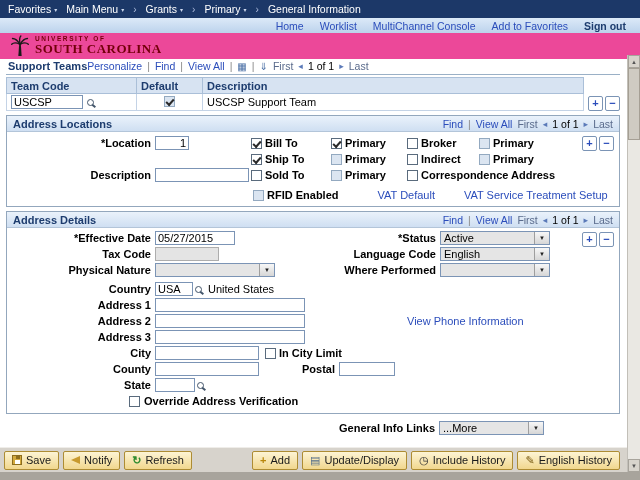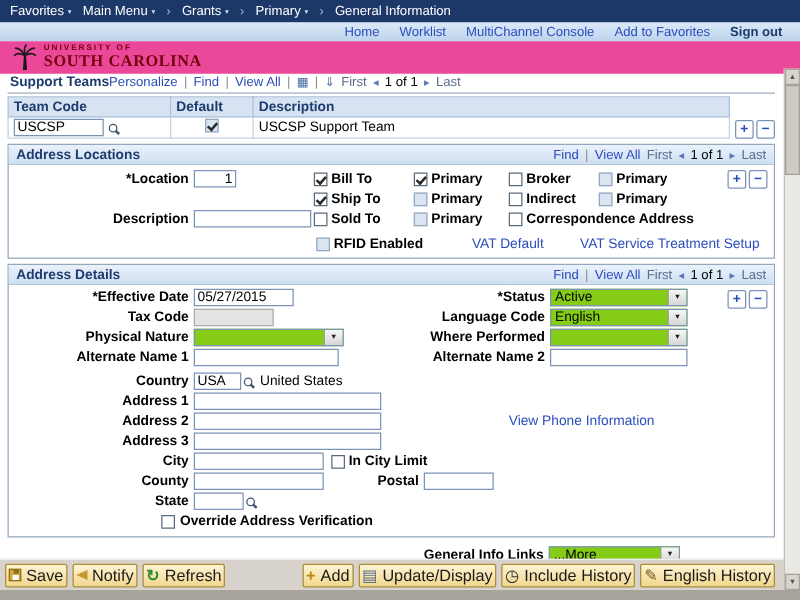--- a/index.html
+++ b/index.html
@@ -74,21 +74,21 @@
 
   .tin { height:14px; border:1px solid #7b94b5; font:inherit; font-size:11px; padding:0 2px;
     background:#fff; }
   .tin.dis-in { background:#e4e4e4; border-color:#adadad; }
   .tr-al { text-align:right; }
   .w34{width:34px;} .w38{width:38px;} .w40{width:40px;} .w56{width:56px;} .w64{width:64px;}
   .w80{width:80px;} .w94{width:94px;} .w104{width:104px;} .w110{width:110px;}
   .w116{width:116px;} .w120{width:120px;} .w150{width:150px;}
 
   .sel { display:inline-flex; align-items:center; height:14px; border:1px solid #7b94b5;
-    background:#84cc16; cursor:pointer; }
+    background:#e5e5e5; cursor:pointer; }
   .sel-txt { flex:1; padding:0 3px; overflow:hidden; white-space:nowrap; }
   .sel-btn { width:15px; align-self:stretch; background:linear-gradient(#f7f7f7,#d6d6d6);
     border-left:1px solid #9e9e9e; display:flex; align-items:center; justify-content:center;
     font-size:6px; color:#222; flex:none; }
 
   .mag { width:7px; height:7px; border:1.5px solid #44566b; border-radius:50%; position:relative;
     display:inline-block; margin:0 2px 0 2px; cursor:pointer; flex:none; }
   .mag::after { content:''; position:absolute; width:4px; height:1.5px; background:#44566b;
     right:-3px; bottom:-2px; transform:rotate(40deg); }
 
@@ -102,21 +102,21 @@
   .ctry-txt { margin-left:4px; }
   .gap-top { margin-top:3px; }
 
   .gil-row { position:relative; height:20px; display:flex; align-items:center; margin-top:4px; }
 
   
   .toolbar { position:absolute; left:0; right:0; bottom:8px; height:25px; background:#d7d3cc;
     border-top:1px solid #efede9; display:flex; align-items:center; padding:0 4px; gap:4px; }
   .tb-right { margin-left:auto; display:flex; gap:4px; margin-right:16px; }
   .pbtn { display:flex; align-items:center; gap:4px; background:linear-gradient(#fdf4d4,#f1d78e);
-    border:1px solid #ad8c33; border-radius:2px; padding:1px 2px; font-size:13px; color:#1a1a1a;
+    border:1px solid #ad8c33; border-radius:2px; padding:1px 7px; font-size:11px; color:#1a1a1a;
     height:19px; font-family:inherit; cursor:pointer; white-space:nowrap; }
   .i-save { width:10px; height:10px; background:#d3a93c; border:1px solid #8c6d1e; position:relative; }
   .i-save::before { content:''; position:absolute; left:3px; top:0; width:4px; height:3px; background:#8c6d1e; }
   .i-save::after { content:''; position:absolute; left:2px; bottom:0; width:5px; height:4px; background:#fff; }
   .i-horn { width:0; height:0; border-top:4px solid transparent; border-bottom:4px solid transparent;
     border-right:9px solid #c89a2e; }
   .g-green { color:#2e8b2e; font-weight:bold; }
   .g-gold { color:#b8860b; font-weight:bold; }
   .g-slate { color:#55708c; }
   .g-dark { color:#333; }
@@ -369,28 +369,20 @@
         <div class="sel w120">
           <span class="sel-txt"></span>
           <span class="sel-btn">▼</span>
         </div>
         <div class="rhalf">
           <span class="l2">Where Performed</span>
           <div class="sel w110">
             <span class="sel-txt"></span>
             <span class="sel-btn">▼</span>
           </div>
-        </div>
-      </div>
-      <div class="ad-row">
-        <span class="l1">Alternate Name 1</span>
-        <input class="tin w116" value="" style="">
-        <div class="rhalf">
-          <span class="l2">Alternate Name 2</span>
-          <input class="tin w110" value="" style="">
         </div>
       </div>
 
       <div class="ad-row gap-top">
         <span class="l1">Country</span>
         <input class="tin w38" value="USA" style="">
         <span class="mag"></span>
         <span class="ctry-txt">United States</span>
       </div>
       <div class="ad-row">

